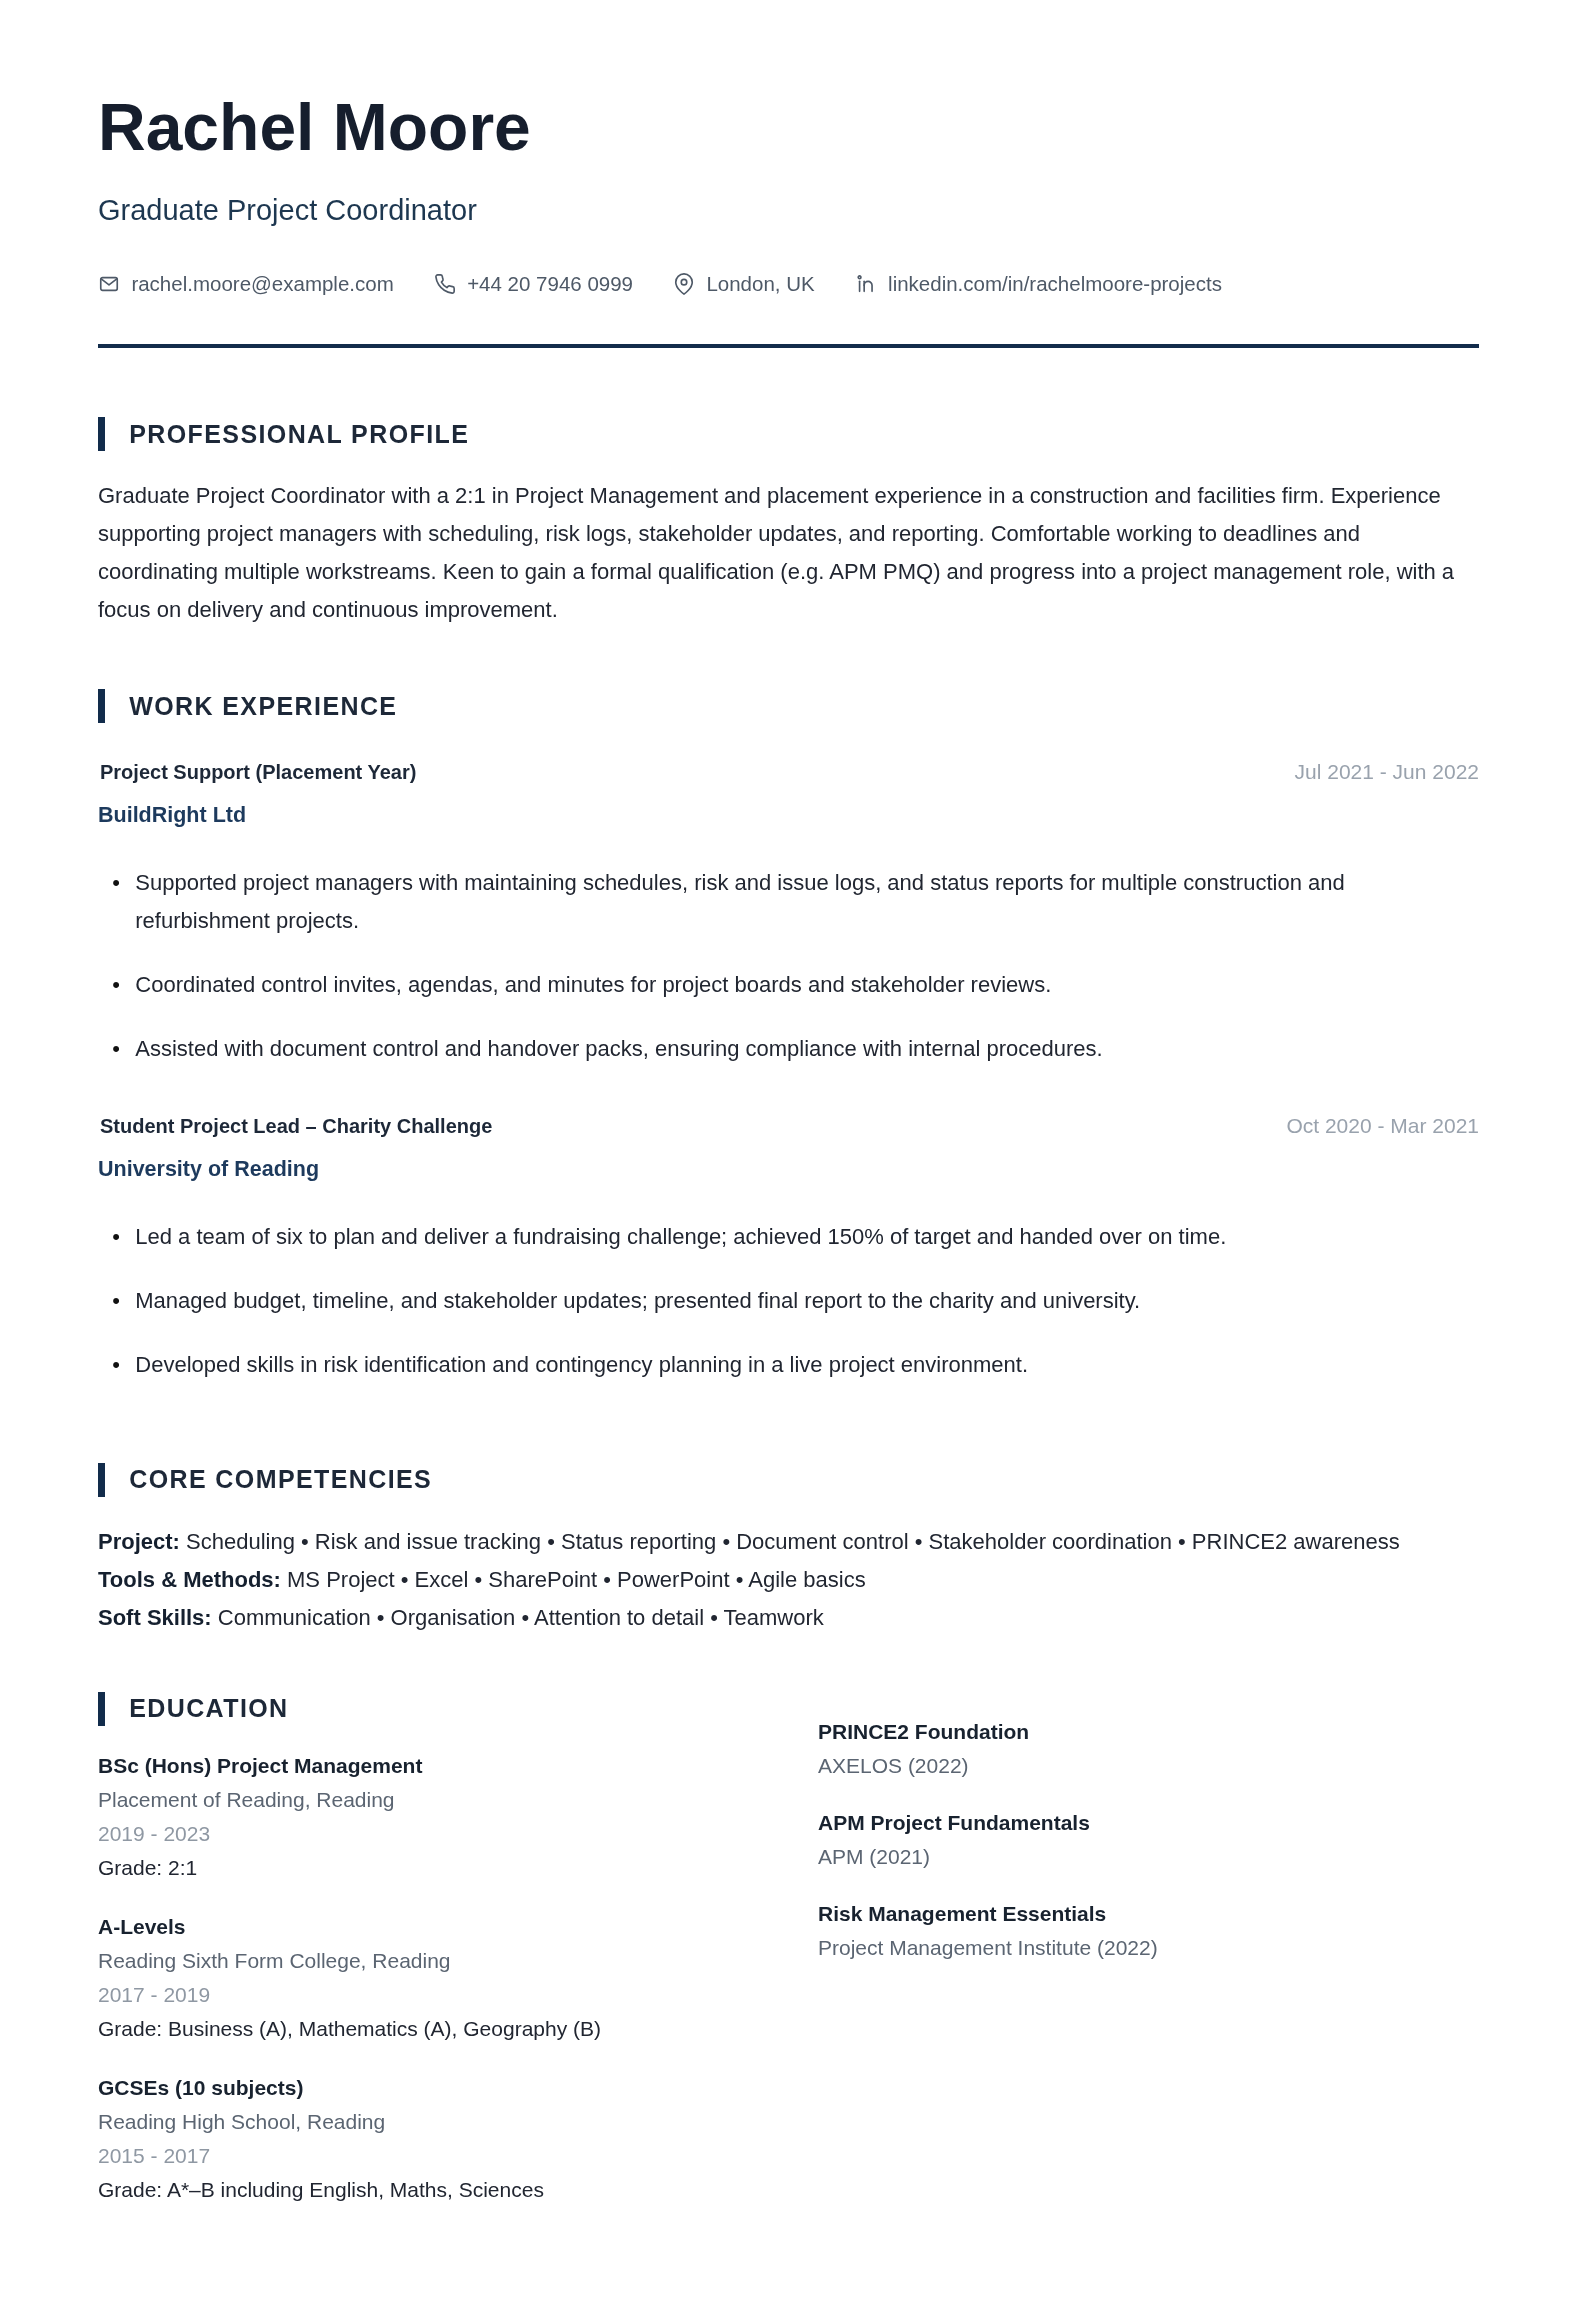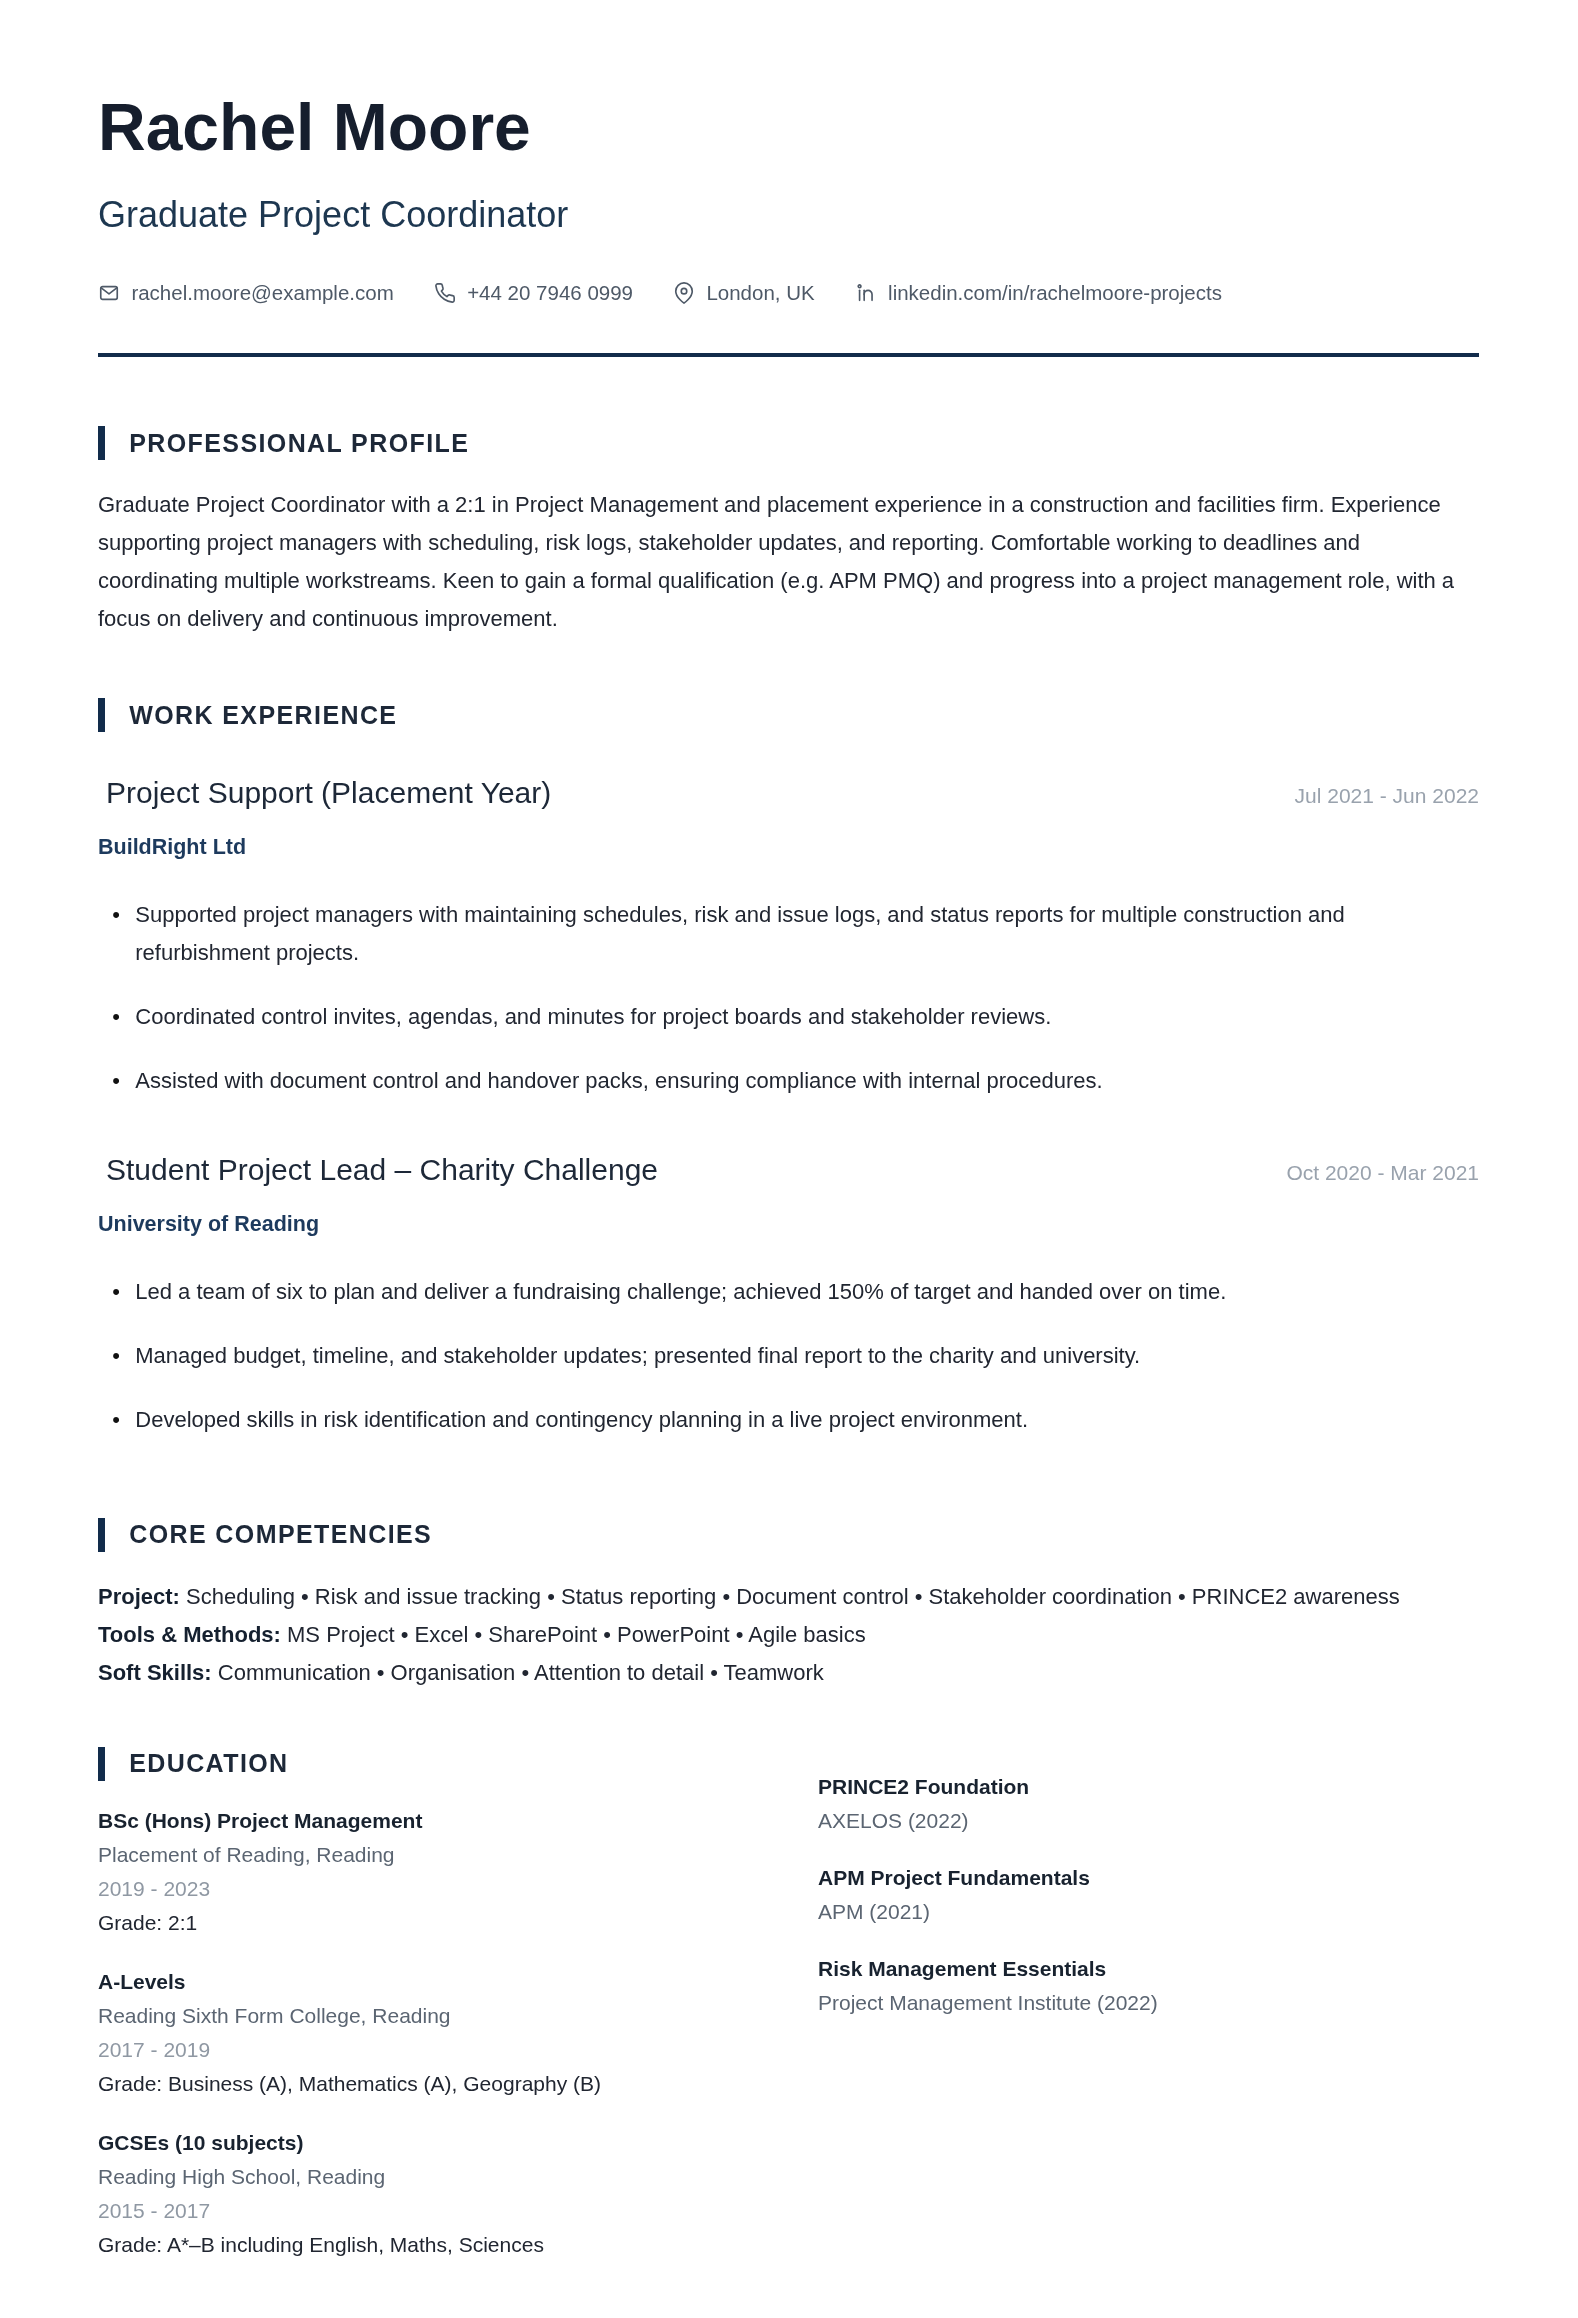--- a/index.html
+++ b/index.html
@@ -21,21 +21,21 @@
   .page{
     width:1577px;height:2319px;background:var(--page-bg);
     padding:79px 98px 0 98px;overflow:hidden;
   }
   
   .name{
     font-size:66px;font-weight:700;color:var(--name);
     line-height:1.1;margin:12px 0 0 0;letter-spacing:0;
   }
   .subtitle{
-    margin-top:30px;font-size:36px;color:var(--subtitle);font-weight:400;
+    margin-top:30px;font-size:29px;color:var(--subtitle);font-weight:400;
   }
   .contacts{
     margin-top:45px;display:flex;align-items:center;gap:40px;
     font-size:20.5px;color:var(--contact);
   }
   .contact{display:flex;align-items:center;gap:11.4px;white-space:nowrap;}
   .contact svg{display:block;stroke:var(--contact);}
   .rule{margin-top:48px;height:4.8px;background:var(--accent);}
   
   .sec-title{display:flex;align-items:center;gap:24px;}
@@ -44,21 +44,21 @@
     margin:0;font-size:25px;font-weight:700;letter-spacing:1.4px;
     color:var(--heading);text-transform:uppercase;
   }
   .sec-profile{margin-top:69px;}
   .profile-body{margin:26px 0 0 0;font-size:22px;line-height:38px;color:var(--body);}
   
   .sec-work{margin-top:60px;}
   .job{margin-top:36px;}
   .job + .job{margin-top:45px;}
   .job-head{display:flex;justify-content:space-between;align-items:baseline;}
-  .job-head h3{margin:8px;font-size:30px;font-weight:400;color:var(--heading);}
+  .job-head h3{margin:2px;font-size:20px;font-weight:700;color:var(--heading);}
   .job-dates{font-size:21px;color:var(--dates);flex:none;}
   .company{margin-top:16.7px;font-size:21.5px;font-weight:700;color:var(--company);}
   ul.bullets{margin:36px 0 0 0;padding:0 0 0 14.3px;list-style:none;}
   ul.bullets li{
     position:relative;padding-left:23px;font-size:22px;line-height:38px;
     margin-bottom:26px;color:var(--body);
   }
   ul.bullets li::before{content:"\2022";position:absolute;left:0;top:0;color:#111;}
   
   .sec-comp{margin-top:79px;}

